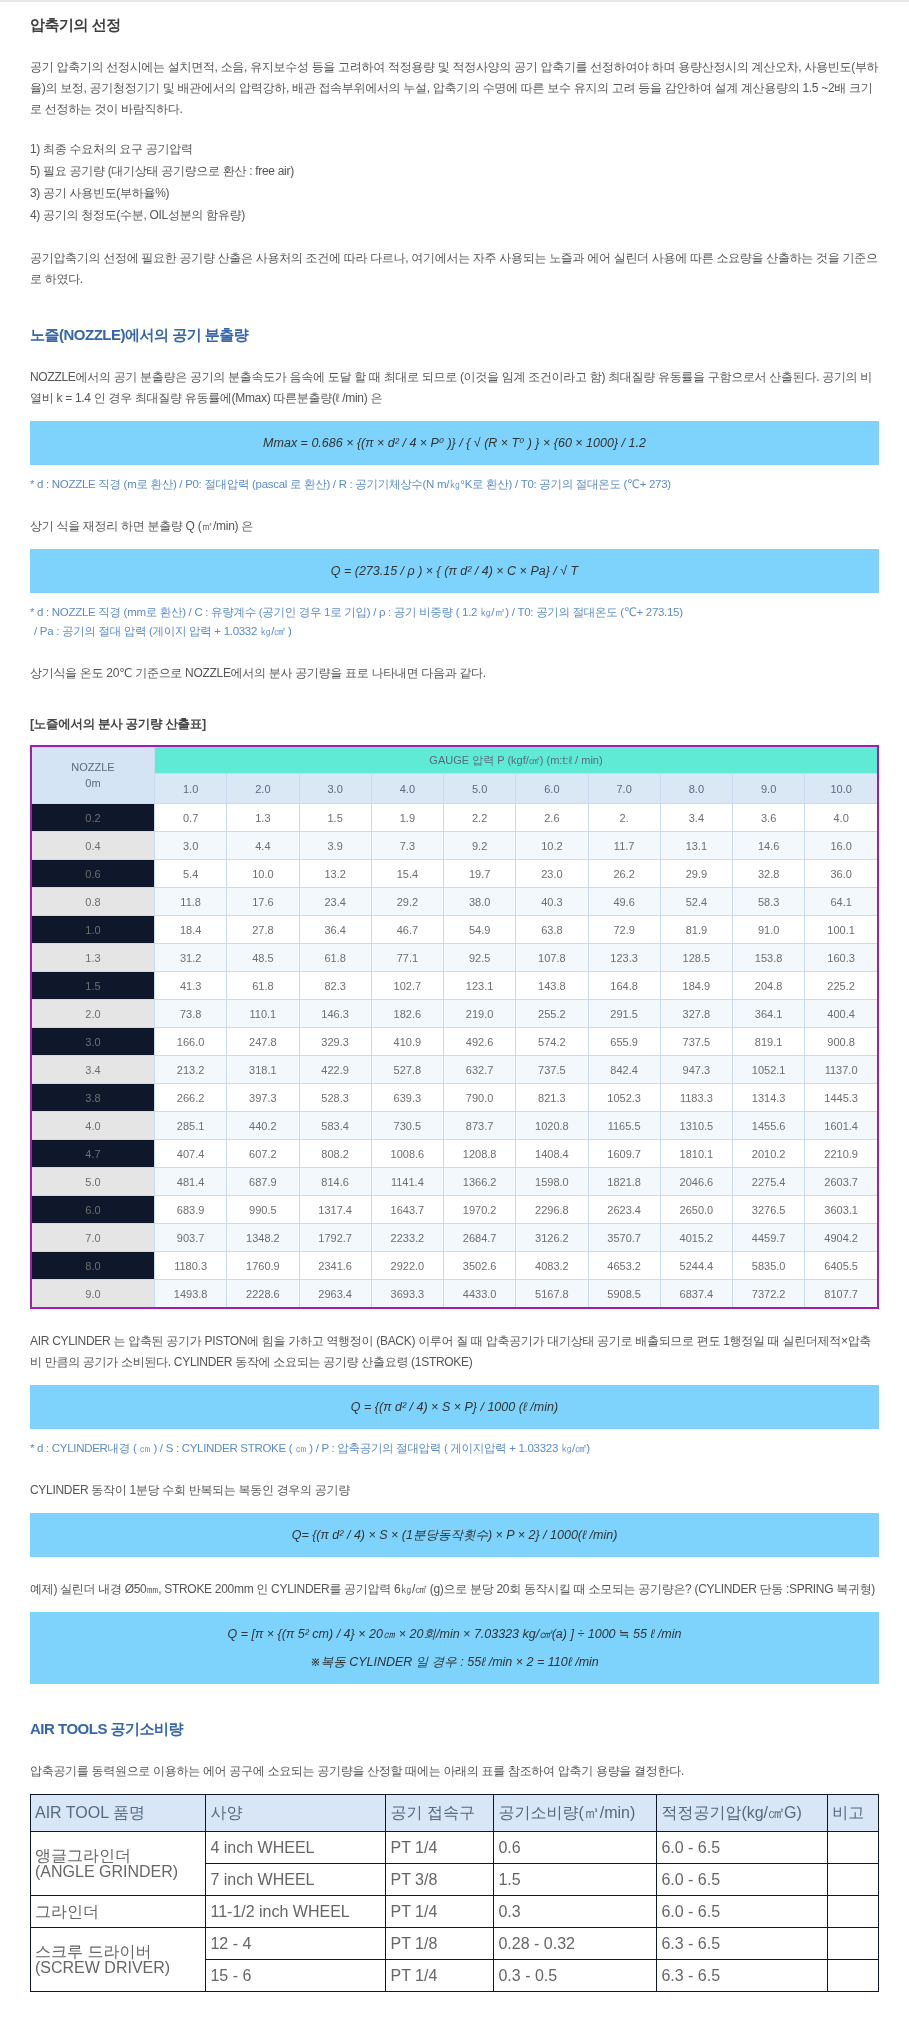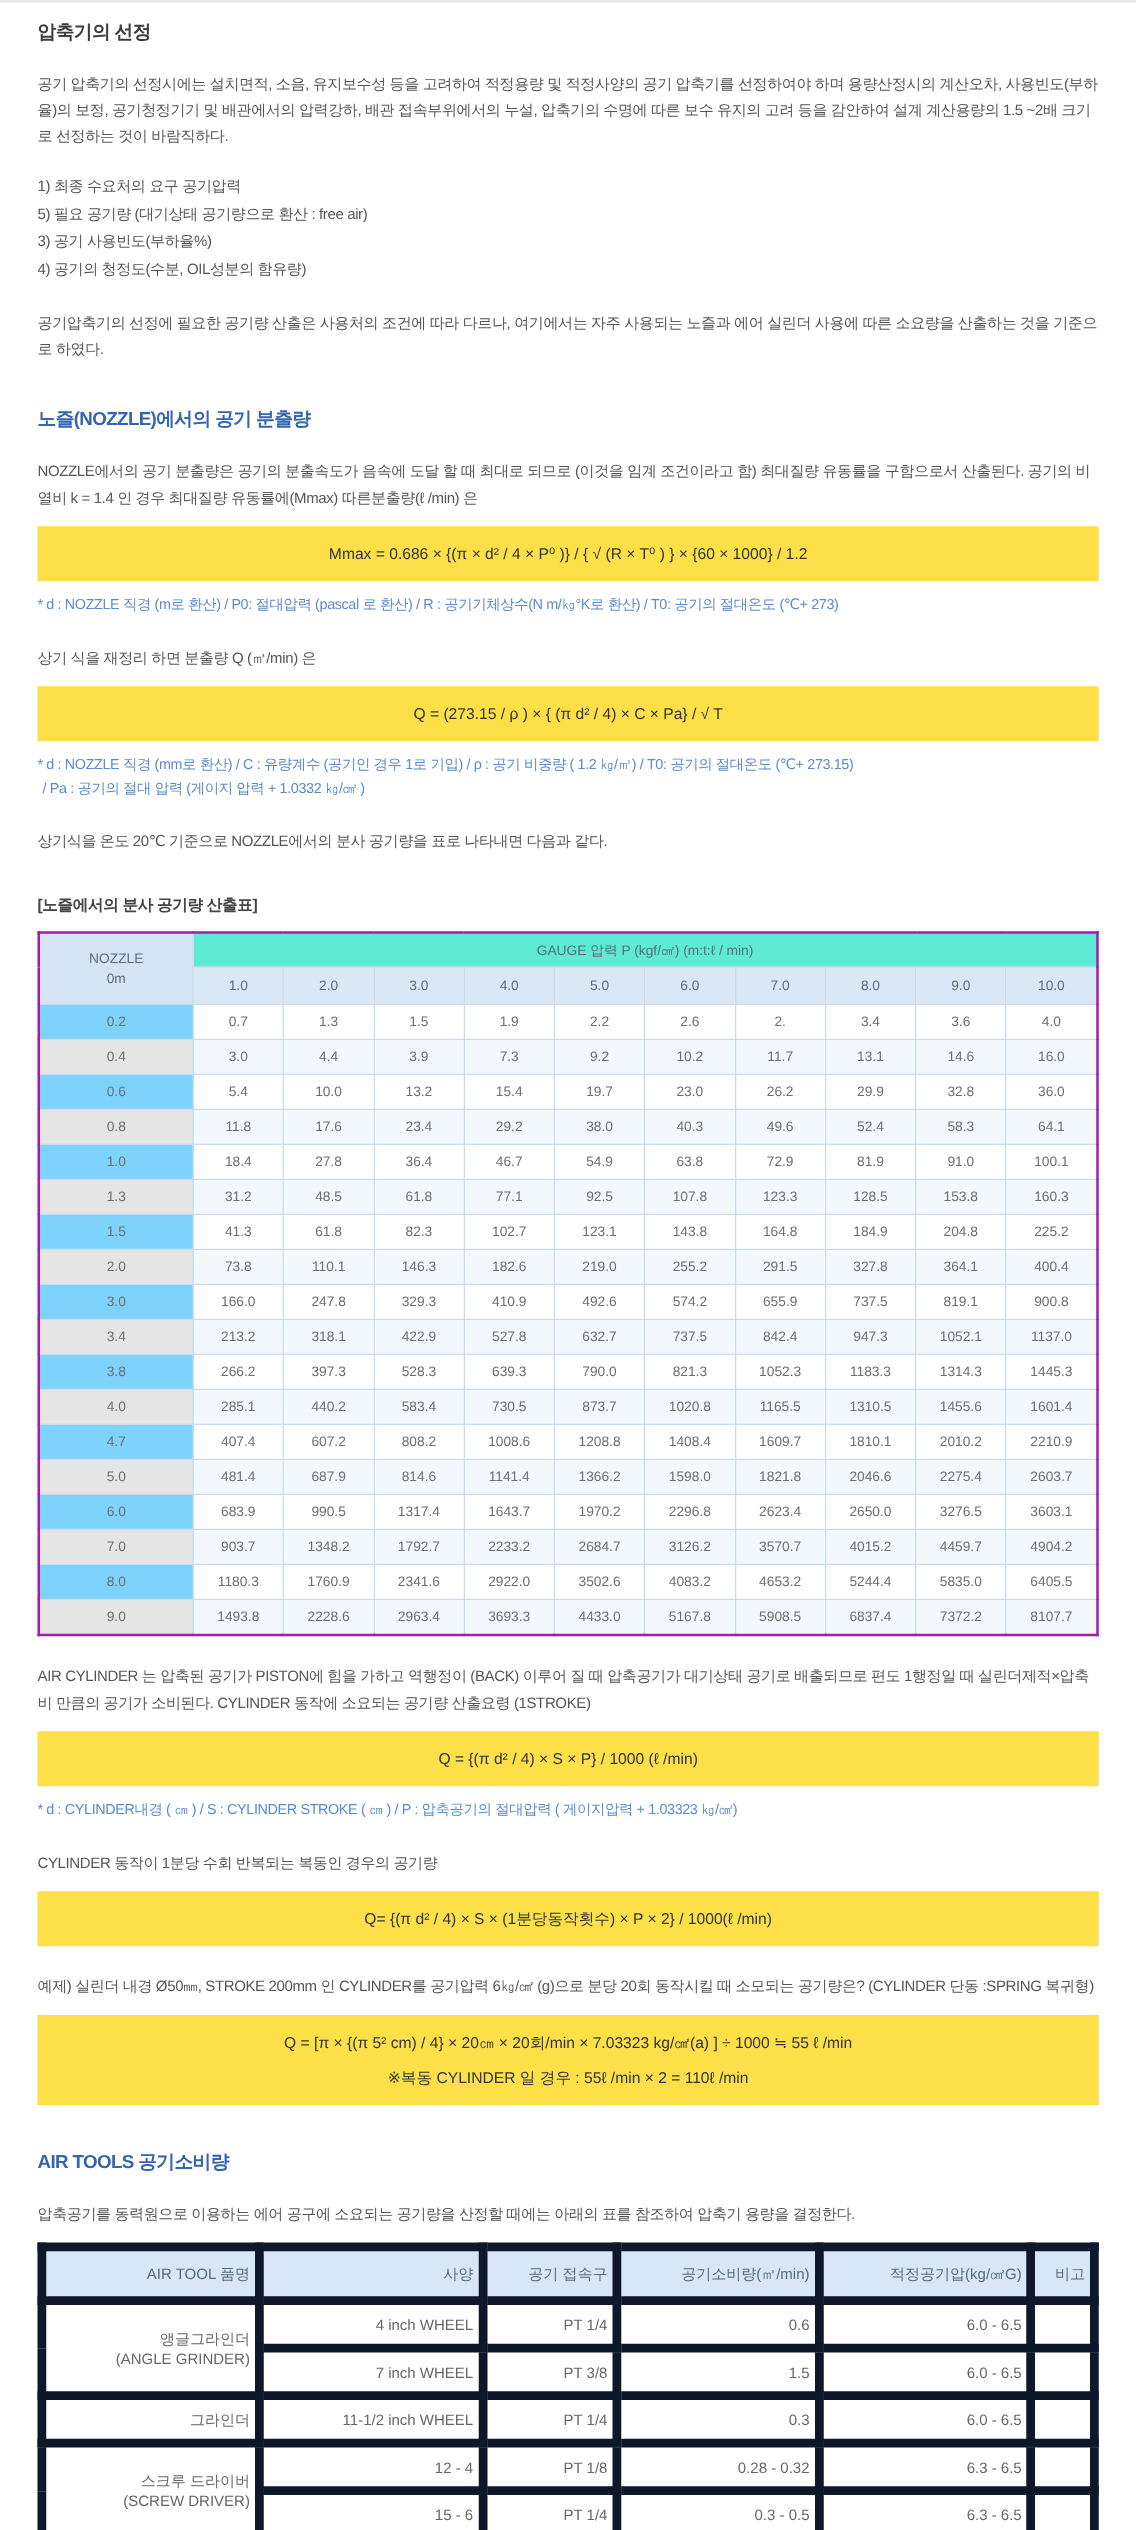--- a/index.html
+++ b/index.html
@@ -10,46 +10,46 @@
     border-top:2px solid #e7e7e7;
   }
   .wrap{padding:0 30px;}
   .page-title{font-size:15px;font-weight:bold;color:#3d3d3d;margin:14px 0 0 0;letter-spacing:-0.5px;}
   p{margin:0;line-height:21px;letter-spacing:-0.3px;}
   .para{margin-top:22px;}
   .list{margin-top:18px;}
   .list p{line-height:22px;}
   .section-h{font-size:15px;font-weight:bold;color:#3465ad;margin:36px 0 0 0;letter-spacing:-0.5px;}
   .formula{
-    background:#fde047;color:#333;text-align:center;
-    padding:12px 8px;margin-top:12px;font-size:12.5px;line-height:20px;
+    background:#7dd3fc;color:#333;text-align:center;
+    padding:12px 8px;margin-top:12px;font-size:12.5px;line-height:20px;font-style:italic;
   }
   .note{color:#5b8bc9;line-height:19px;margin-top:10px;font-size:11.5px;}
   .note2{color:#5b8bc9;line-height:19px;font-size:11.5px;}
   .tbl-caption{font-weight:bold;color:#444;margin-top:30px;font-size:12.5px;}
 
   table{border-collapse:collapse;width:100%;}
   
   .nozzle-table{margin-top:10px;border:2px solid #a21caf;}
   .nozzle-table td,.nozzle-table th{
     border:1px solid #c9dbee;text-align:center;
     font-size:11px;color:#6e6e6e;font-weight:normal;height:27px;padding:0 2px;
   }
   .nozzle-table .hdr{background:#5eead4;color:#5a6b7f;height:26px;}
   .nozzle-table .phdr{background:#dae8f6;color:#5a6b7f;height:29px;}
   .nozzle-table .corner{background:#d5e4f4;color:#5a6b7f;line-height:16px;}
-  .nozzle-table .diam{background:#7dd3fc;width:118px;}
+  .nozzle-table .diam{background:#0f172a;width:118px;}
   .nozzle-table tr.alt td{background:#f3f8fc;}
   .nozzle-table tr.alt td.diam{background:#e5e5e5;}
 
   
   .tools-table{margin-top:12px;border:1px solid #aac6e2;}
   .tools-table td,.tools-table th{
-    border:7px solid #0f172a;text-align:right;
-    font-size:12px;color:#666;font-weight:normal;height:27px;padding:2px 4px;line-height:16px;
+    border:1px solid #0f172a;text-align:left;
+    font-size:16px;color:#666;font-weight:normal;height:27px;padding:2px 4px;line-height:16px;
   }
   .tools-table th{background:#d8e6f5;color:#556a80;height:32px;}
 </style>
 </head>
 <body>
 
 <div class="wrap">
 
   <h1 class="page-title">압축기의 선정</h1>
 

